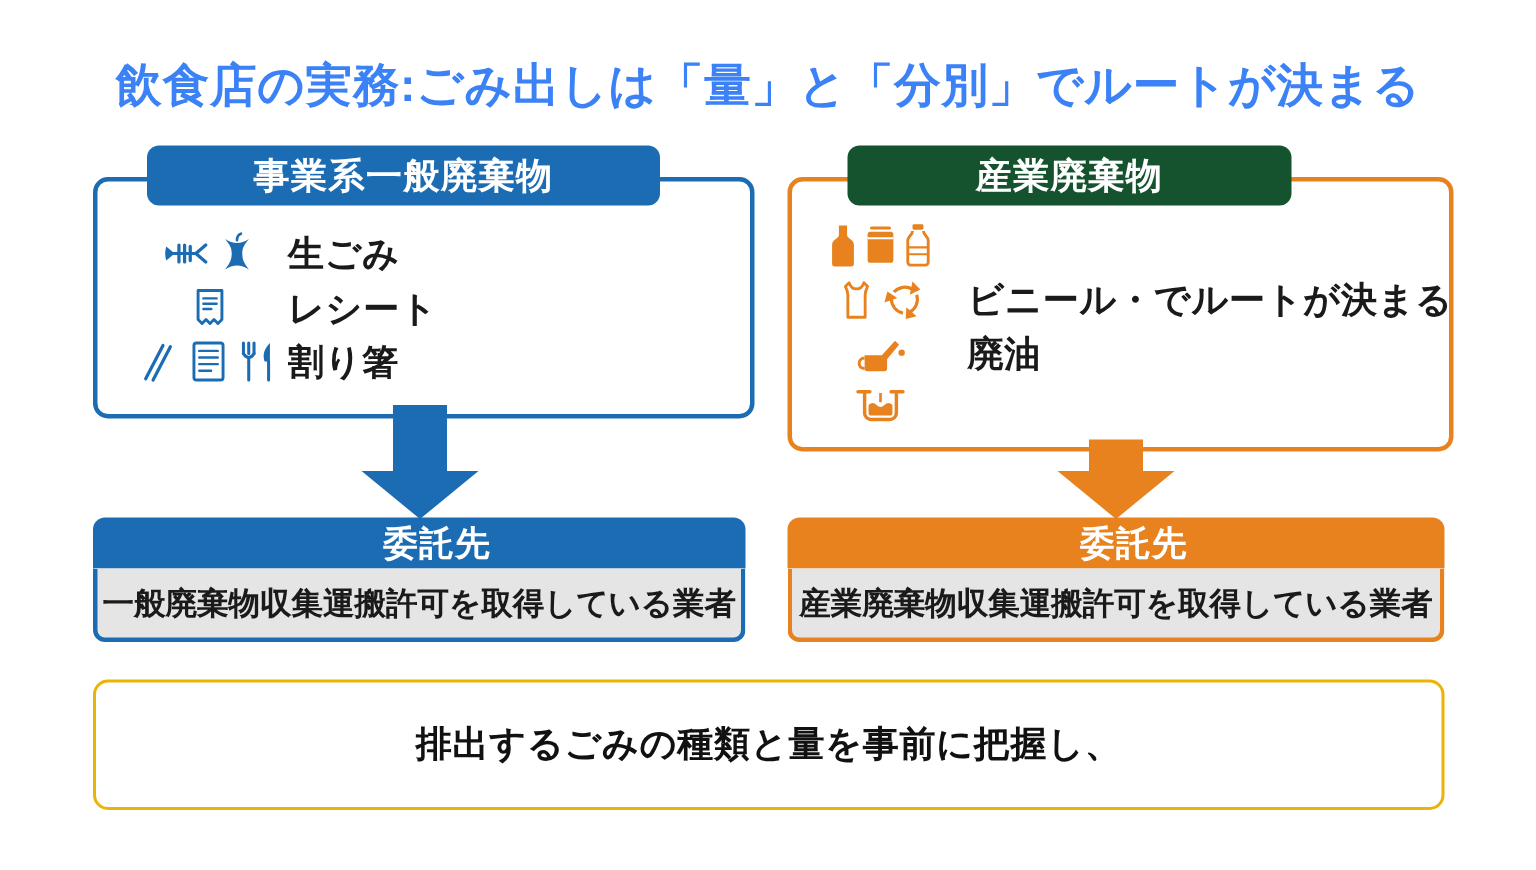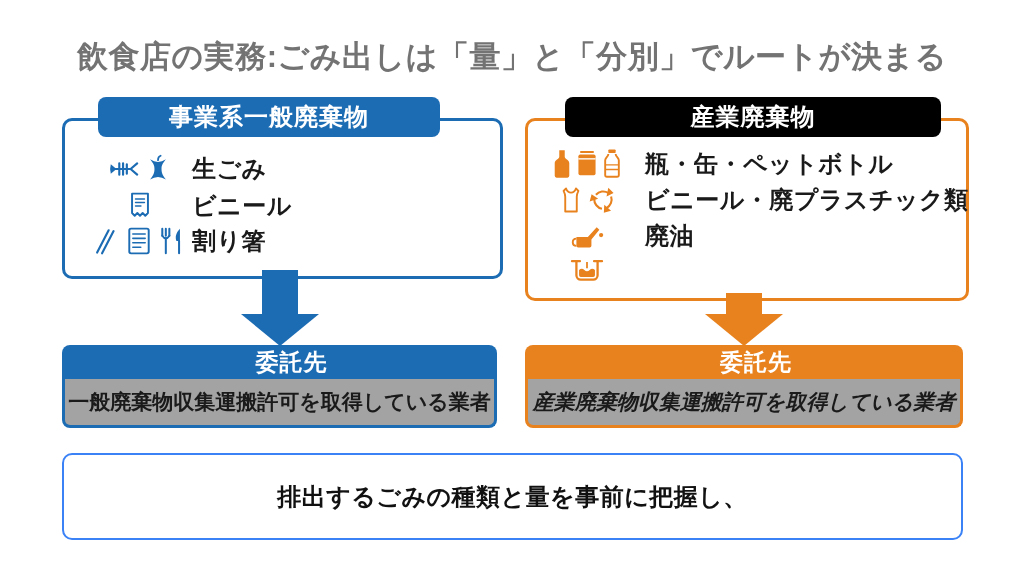--- a/index.html
+++ b/index.html
@@ -4,35 +4,35 @@
 <style>
   html,body{margin:0;padding:0;}
   body{
     width:1024px;height:580px;position:relative;overflow:hidden;
     background:#ffffff;
     font-family:"Liberation Sans","DejaVu Sans",sans-serif;
     color:#1a1a1a;
   }
   .title{
     position:absolute;left:0;top:36px;width:1024px;text-align:center;
-    font-size:31px;font-weight:700;letter-spacing:0.5px;color:#737373;
+    font-size:31px;font-weight:700;letter-spacing:0.5px;color:#3b82f6;
   }
   
   .cat-box{
     position:absolute;top:118px;background:#fff;border-radius:10px;
   }
   .cat-box.left{left:62px;width:435px;height:155px;border:3px solid #1c6cb4;}
   .cat-box.right{left:525px;width:438px;height:177px;border:3px solid #e8821e;}
   .cat-tab{
     position:absolute;top:97px;height:40px;border-radius:8px;
     display:flex;align-items:center;justify-content:center;
     color:#fff;font-size:24px;font-weight:700;letter-spacing:1px;z-index:2;
   }
   .cat-tab.left{left:98px;width:342px;background:#1c6cb4;}
-  .cat-tab.right{left:565px;width:376px;background:#000000;}
+  .cat-tab.right{left:565px;width:296px;background:#14532d;}
   
   .row{position:absolute;height:36px;display:flex;align-items:center;z-index:2;text-align:center;}
   .row .icons{display:flex;align-items:center;justify-content:center;gap:3px;}
   .row.row-l .icons{width:104px;margin-left:0;}
   .row.row-l{left:88px;}
   .row.row-r{left:545px;}
   .row.row-r .icons{width:84px;}
   .row .lbl{font-size:24px;font-weight:700;letter-spacing:0.5px;}
   .row.row-r .lbl{margin-left:16px;}
   .ic{display:inline-flex;align-items:center;justify-content:center;}
@@ -52,30 +52,30 @@
   
   .dest{position:absolute;top:345px;z-index:2;}
   .dest.left{left:62px;width:435px;}
   .dest.right{left:525px;width:438px;}
   .dest-h{
     height:34px;border-radius:8px 8px 0 0;color:#fff;
     display:flex;align-items:center;justify-content:center;
     font-size:23px;font-weight:700;letter-spacing:1px;padding-left:24px;
   }
   .dest-b{
-    height:46px;background:#a3a3a3;border:3px solid;border-top:none;
+    height:46px;background:#e5e5e5;border:3px solid;border-top:none;
     border-radius:0 0 8px 8px;display:flex;align-items:center;justify-content:center;
     font-size:21px;font-weight:700;letter-spacing:0;
   }
   .dest.left .dest-b{border-color:#1c6cb4;}
-  .dest.right .dest-b{border-color:#e8821e;font-style:italic;}
+  .dest.right .dest-b{border-color:#e8821e;}
   
   .note{
     position:absolute;left:62px;top:453px;width:897px;height:83px;
-    background:#fff;border:2px solid #3b82f6;border-radius:10px;
+    background:#fff;border:2px solid #eab308;border-radius:10px;
     display:flex;flex-direction:column;align-items:center;justify-content:center;
     font-size:24px;font-weight:700;line-height:39px;letter-spacing:0.5px;color:#111;
   }
 </style>
 </head>
 <body>
 
 <div class="title">飲食店の実務:ごみ出しは「量」と「分別」でルートが決まる</div>
 
 <div class="cat-box left"></div>
@@ -105,21 +105,21 @@
 
 <div class="row row-l" style="top:188px">
   <span class="icons">
     <span class="ic ic-blue">
       <svg width="30" height="32" viewBox="0 0 34 34">
         <path d="M8 3 H26 V25 L23 28 L20 25 L17 28 L14 25 L11 28 L8 25 Z" fill="#fff" stroke="currentColor" stroke-width="2.2" stroke-linejoin="round"></path>
         <path d="M12 9 H22 M12 13 H22 M12 17 H18" stroke="currentColor" stroke-width="1.8" stroke-linecap="round"></path>
       </svg>
     </span>
   </span>
-  <span class="lbl">ビニール</span>
+  <span class="lbl">レシート</span>
 </div>
 
 <div class="row row-l" style="top:223px">
   <span class="icons">
     <span class="ic ic-blue">
       <svg width="28" height="32" viewBox="0 0 34 34">
         <path d="M5 31 L19 4 M11 32 L25 5" stroke="currentColor" stroke-width="2.6" stroke-linecap="round" fill="none"></path>
       </svg>
     </span>
     <span class="ic ic-blue">
@@ -161,21 +161,20 @@
       </svg>
     </span>
     <span class="ic ic-orange">
       <svg width="20" height="32" viewBox="0 0 22 34">
         <rect x="7" y="1" width="8" height="4" rx="1" fill="currentColor"></rect>
         <path d="M7 6 c0 3 -3.5 4 -3.5 7 v16 a2 2 0 0 0 2 2 h11 a2 2 0 0 0 2 -2 v-16 c0 -3 -3.5 -4 -3.5 -7" fill="none" stroke="currentColor" stroke-width="2.1"></path>
         <path d="M4 18 h14 M4 23 h14" stroke="currentColor" stroke-width="1.5"></path>
       </svg>
     </span>
   </span>
-  <span class="lbl">瓶・缶・ペットボトル</span>
 </div>
 
 <div class="row row-r" style="top:182px">
   <span class="icons">
     <span class="ic ic-orange">
       <svg width="28" height="32" viewBox="0 0 34 34">
         <path d="M10 31 V13 C10 10 9 8 8 6 L11 3 C12 6 14 8 17 8 C20 8 22 6 23 3 L26 6 C25 8 24 10 24 13 V31 Z" fill="none" stroke="currentColor" stroke-width="2.3" stroke-linejoin="round"></path>
       </svg>
     </span>
     <span class="ic ic-orange">
@@ -194,21 +193,21 @@
           <g transform="rotate(120 17 17)">
               <polygon points="23,3 29,9 21,13"></polygon>
             </g>
           <g transform="rotate(240 17 17)">
               <polygon points="23,3 29,9 21,13"></polygon>
             </g>
         </g>
       </svg>
     </span>
   </span>
-  <span class="lbl">ビニール・廃プラスチック類</span>
+  <span class="lbl">ビニール・でルートが決まる</span>
 </div>
 
 <div class="row row-r" style="top:218px">
   <span class="icons">
     <span class="ic ic-orange">
       <svg width="38" height="30" viewBox="0 0 40 34">
         <path fill="currentColor" d="M8 18 H21 L31 7 L34 10 L25 21 V28 a2 2 0 0 1 -2 2 H10 a2 2 0 0 1 -2 -2 Z"></path>
         <path d="M8 20 C2.5 20 2.5 28 8 28" stroke="currentColor" stroke-width="2.2" fill="none"></path>
         <circle cx="36" cy="16" r="2.4" fill="currentColor"></circle>
       </svg>

